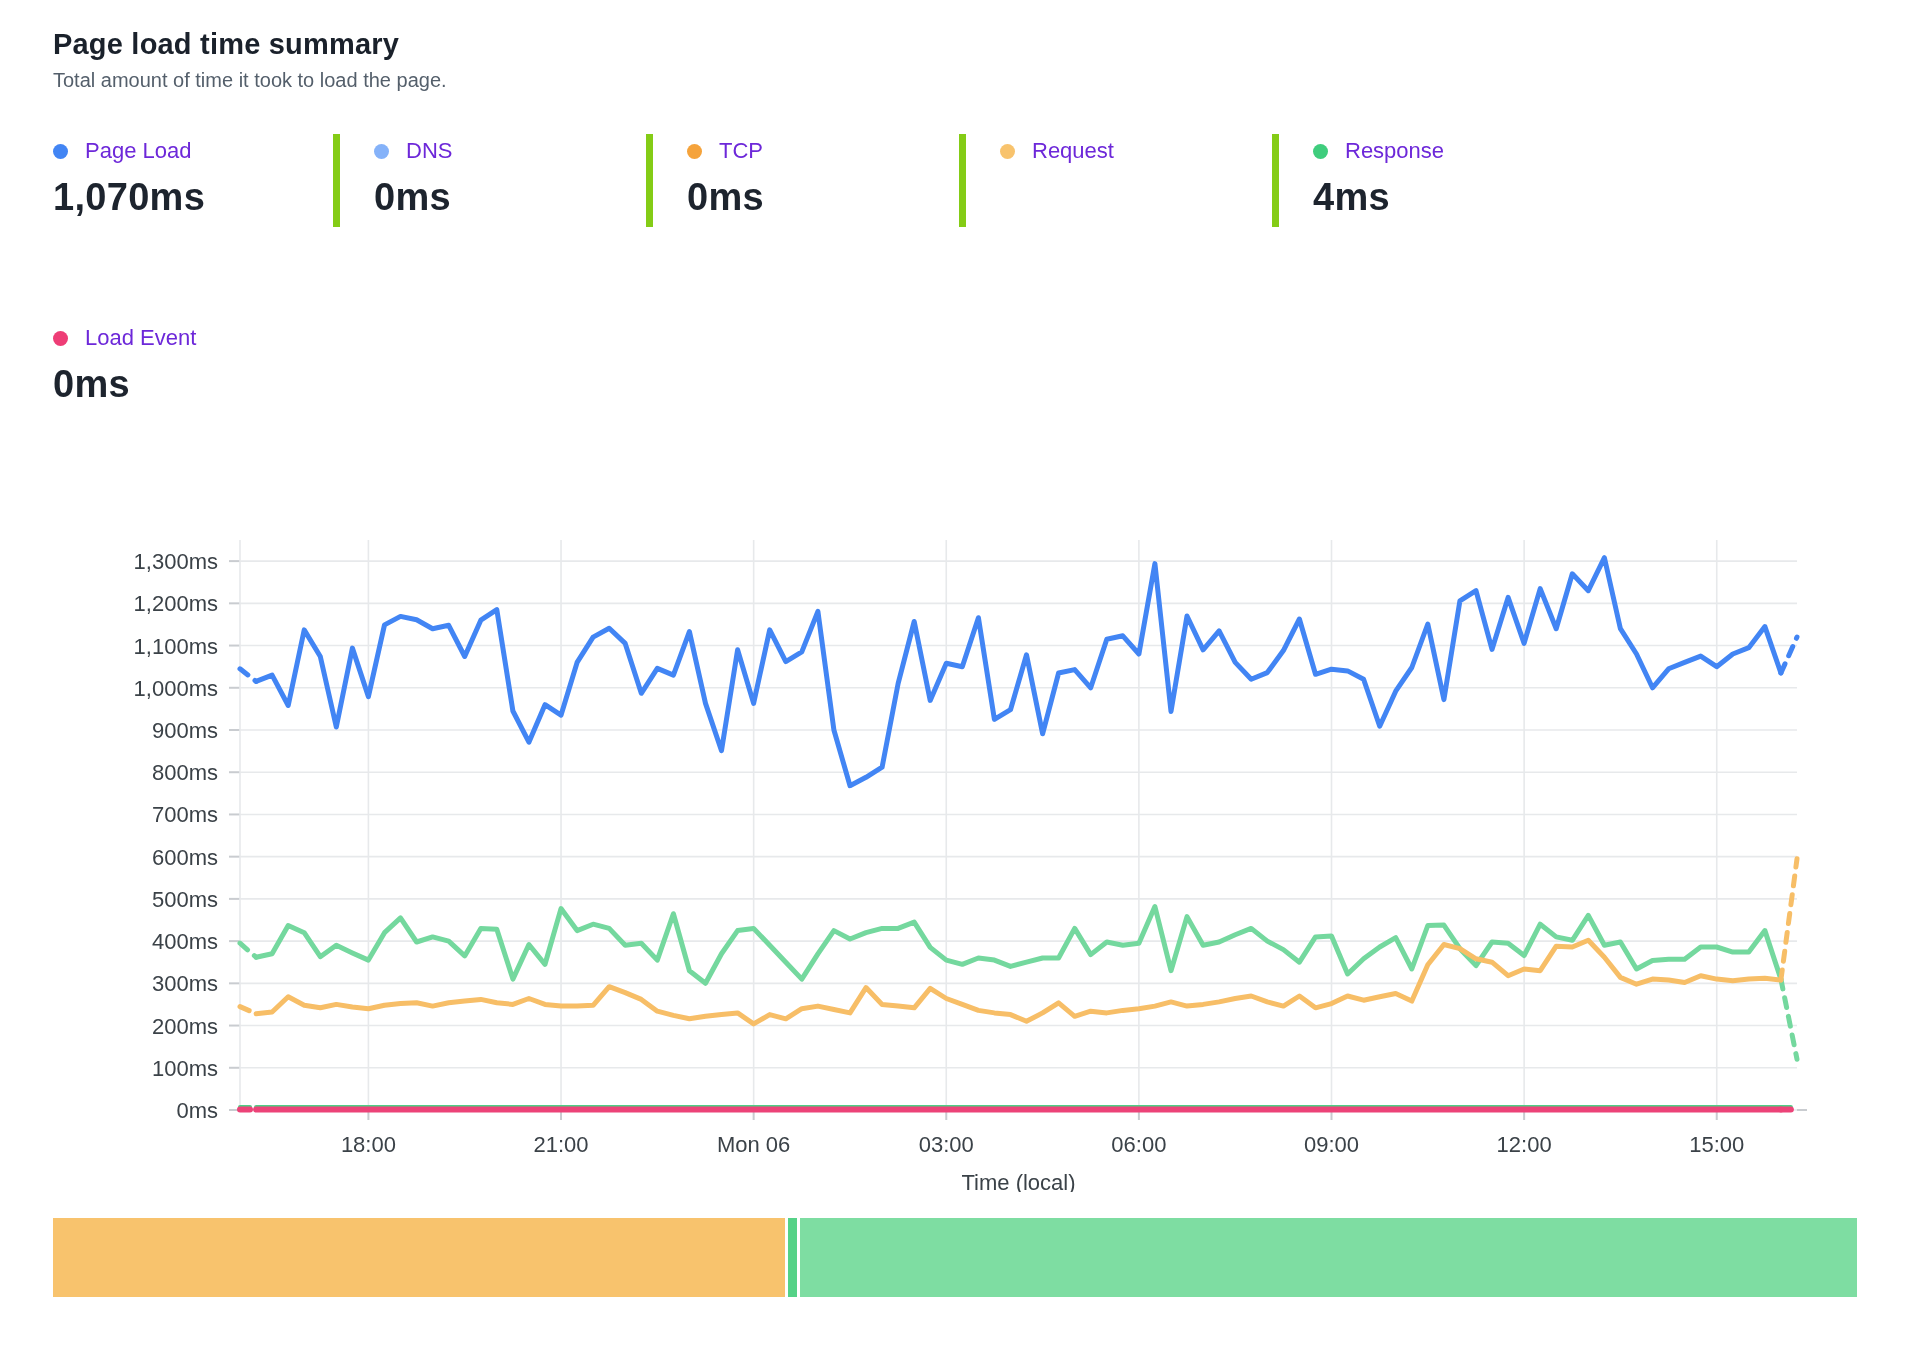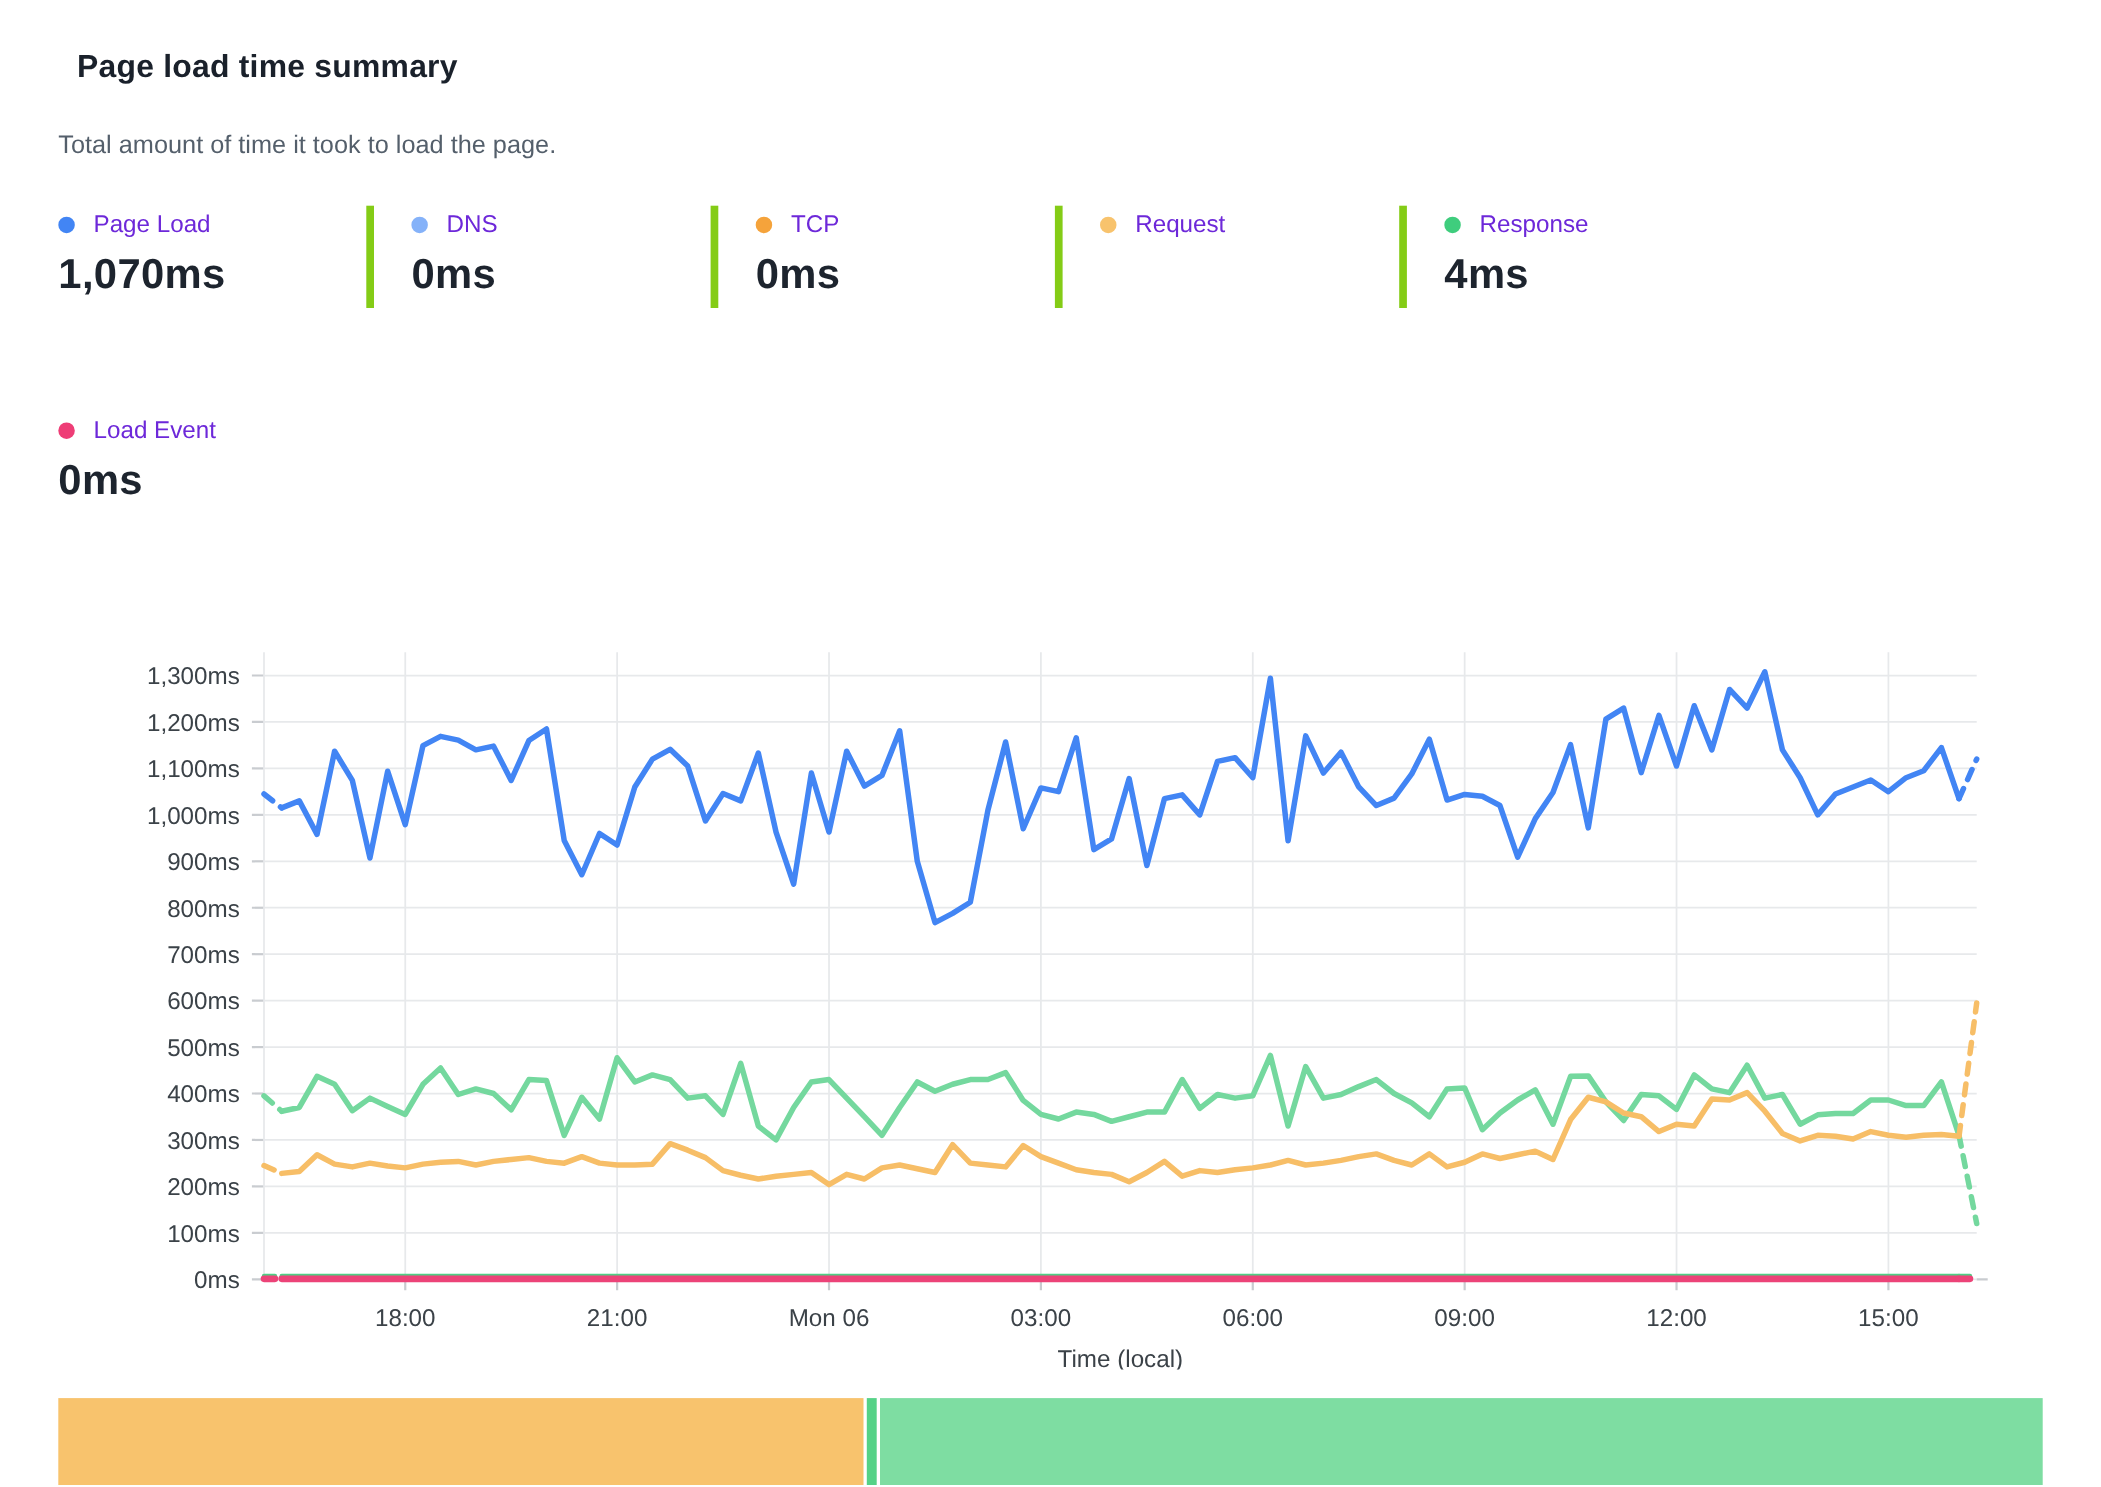--- a/index.html
+++ b/index.html
@@ -1,19 +1,19 @@
 <!DOCTYPE html>
 <html><head>
 <meta charset="utf-8">
 <style>
   html,body{margin:0;padding:0;width:1910px;height:1352px;background:#ffffff;overflow:hidden;
     font-family:"Liberation Sans", sans-serif;color:#1a212b;}
   .page{padding:0 53px;}
-  h1{font-size:29px;font-weight:700;color:#1a212b;margin:17px;padding-top:28px;letter-spacing:.2px;}
-  .subtitle{font-size:23px;color:#545f6b;margin-top:40px;}
+  h1{font-size:29px;font-weight:700;color:#1a212b;margin:0;padding-top:28px;letter-spacing:.2px;}
+  .subtitle{font-size:20px;color:#545f6b;margin-top:8px;}
   .stats-row{display:flex;margin-top:42px;}
   .stat{box-sizing:border-box;padding:4px 0 8px 0;}
   .stat + .stat{border-left:7px solid #84cc16;padding-left:34px;}
   .stat:first-child{width:280px;}
   .stat:nth-child(n+2){width:313px;}
   .stat:last-child{width:auto;min-width:230px;}
   .stat-top{display:flex;align-items:center;}
   .dot{width:15px;height:15px;border-radius:50%;flex:0 0 15px;}
   .stat-label{font-size:22px;color:#6d28d9;margin-left:17px;}
   .stat-value{font-size:38px;font-weight:700;color:#1d242e;margin-top:12px;letter-spacing:.3px;}

